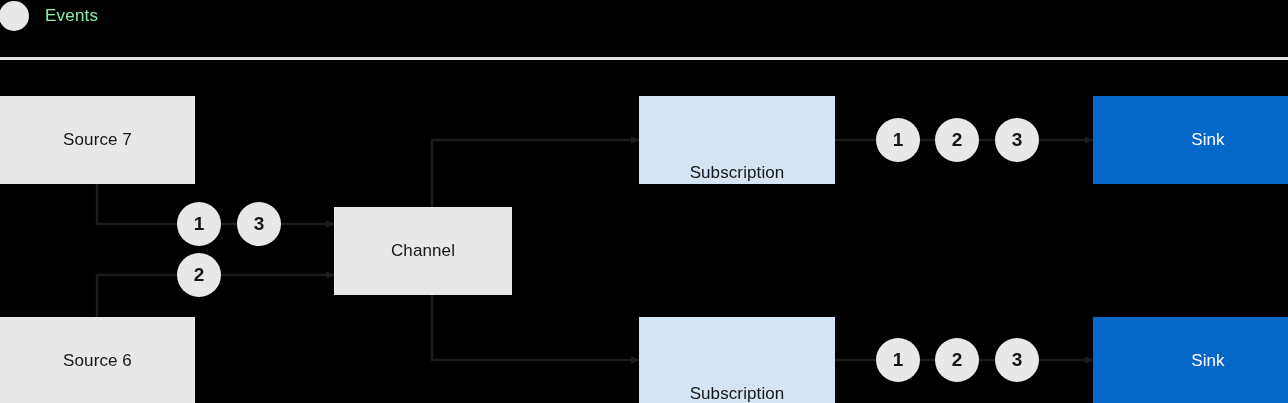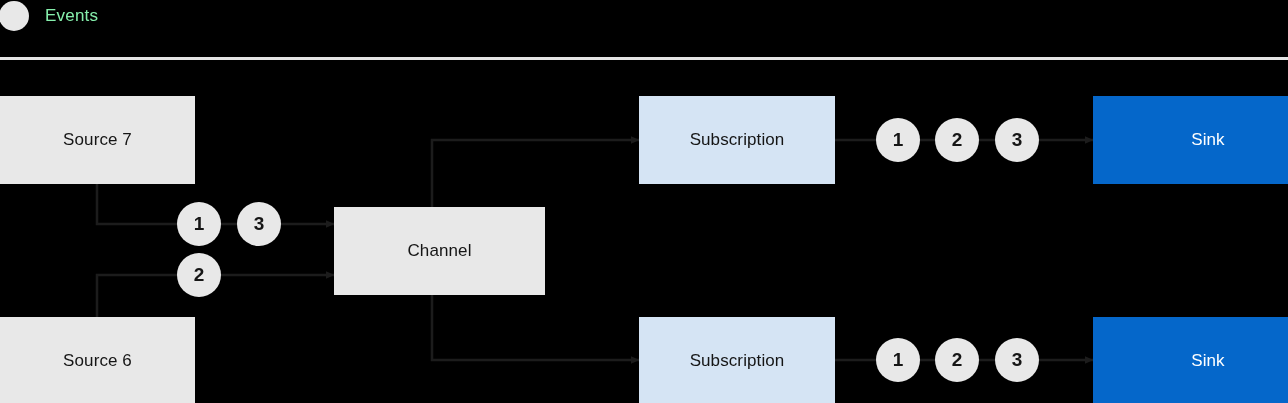--- a/index.html
+++ b/index.html
@@ -62,26 +62,26 @@
     position: absolute;
     display: flex;
     align-items: center;
     justify-content: center;
     box-sizing: border-box;
     font-size: 17px;
     line-height: 22px;
     letter-spacing: 0.1px;
   }
   .node-grey  { background: #e8e8e8; color: #151515; }
-  .node-blue  { background: #d5e4f4; color: #151515; }
+  .node-blue  { background: #d5e4f4; color: #151515; align-items: flex-end; }
   .node-sink  { background: #0567ca; color: #ffffff; }
 
   .src1   { left: 0px;    top: 96px;  width: 195px; height: 88px; }
   .src2   { left: 0px;    top: 317px; width: 195px; height: 88px; }
-  .chan   { left: 334px;  top: 207px; width: 211px; height: 88px; align-items: center; }
+  .chan   { left: 334px;  top: 207px; width: 178px; height: 88px; align-items: center; }
   .sub-a  { left: 639px;  top: 96px;  width: 196px; height: 88px; }
   .sub-b  { left: 639px;  top: 317px; width: 196px; height: 88px; }
   .sink-a { left: 1093px; top: 96px;  width: 230px; height: 88px; }
   .sink-b { left: 1093px; top: 317px; width: 230px; height: 88px; }
 
   
   .wires {
     position: absolute;
     left: 0;
     top: 0;

